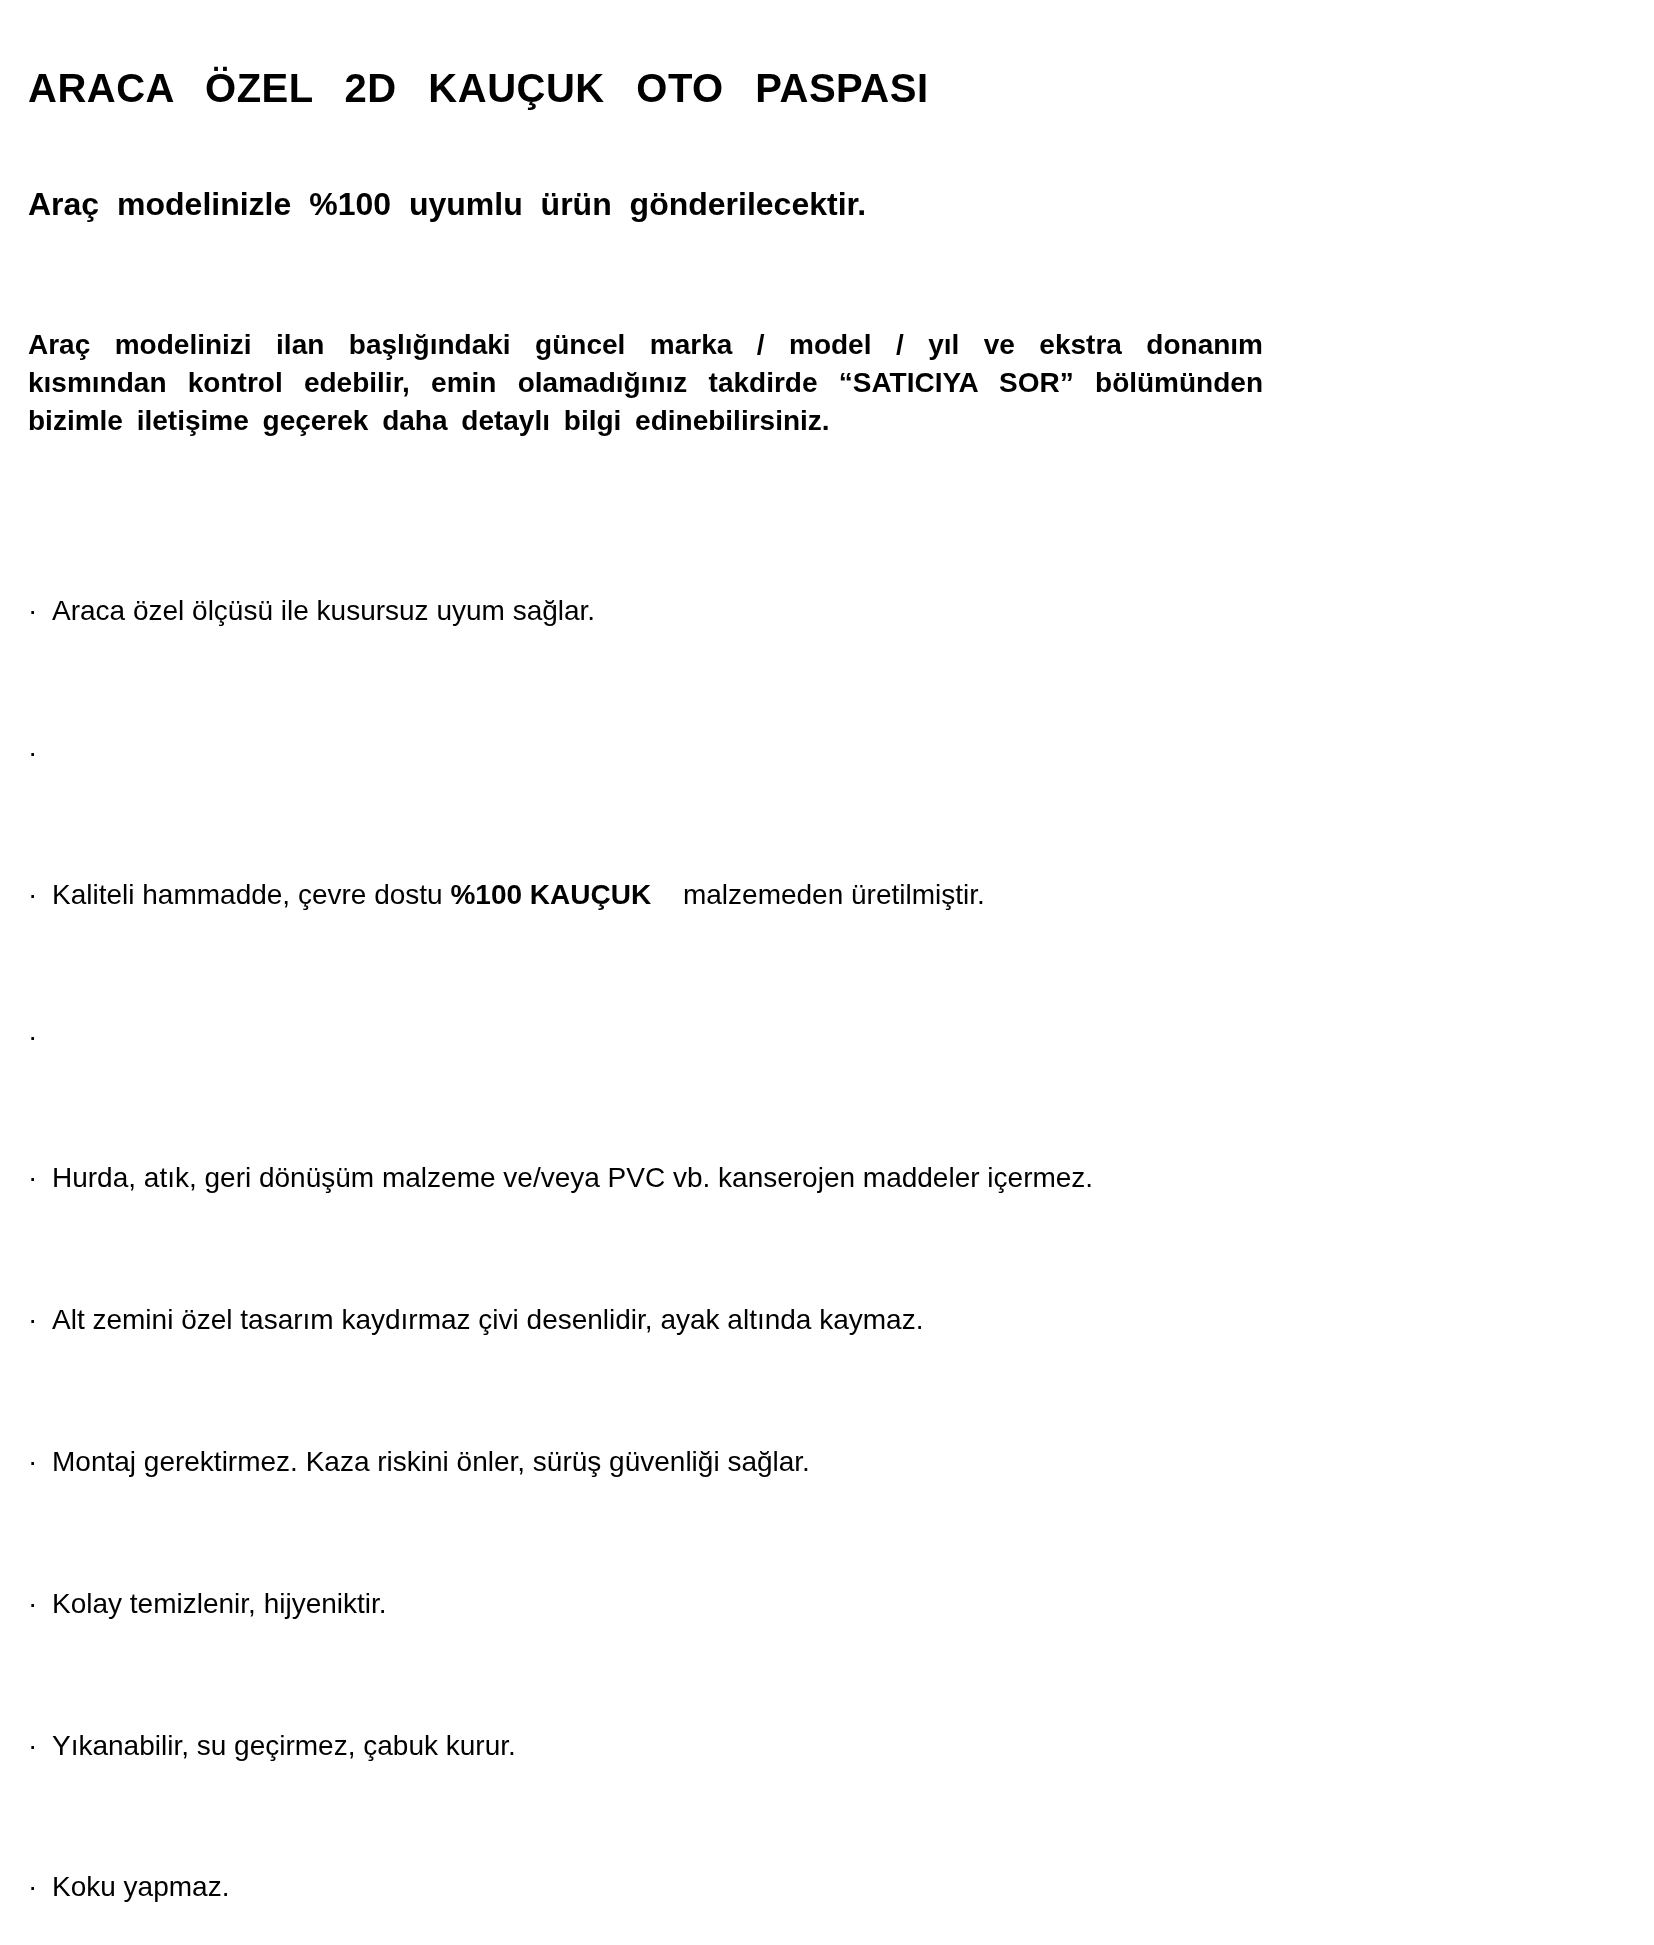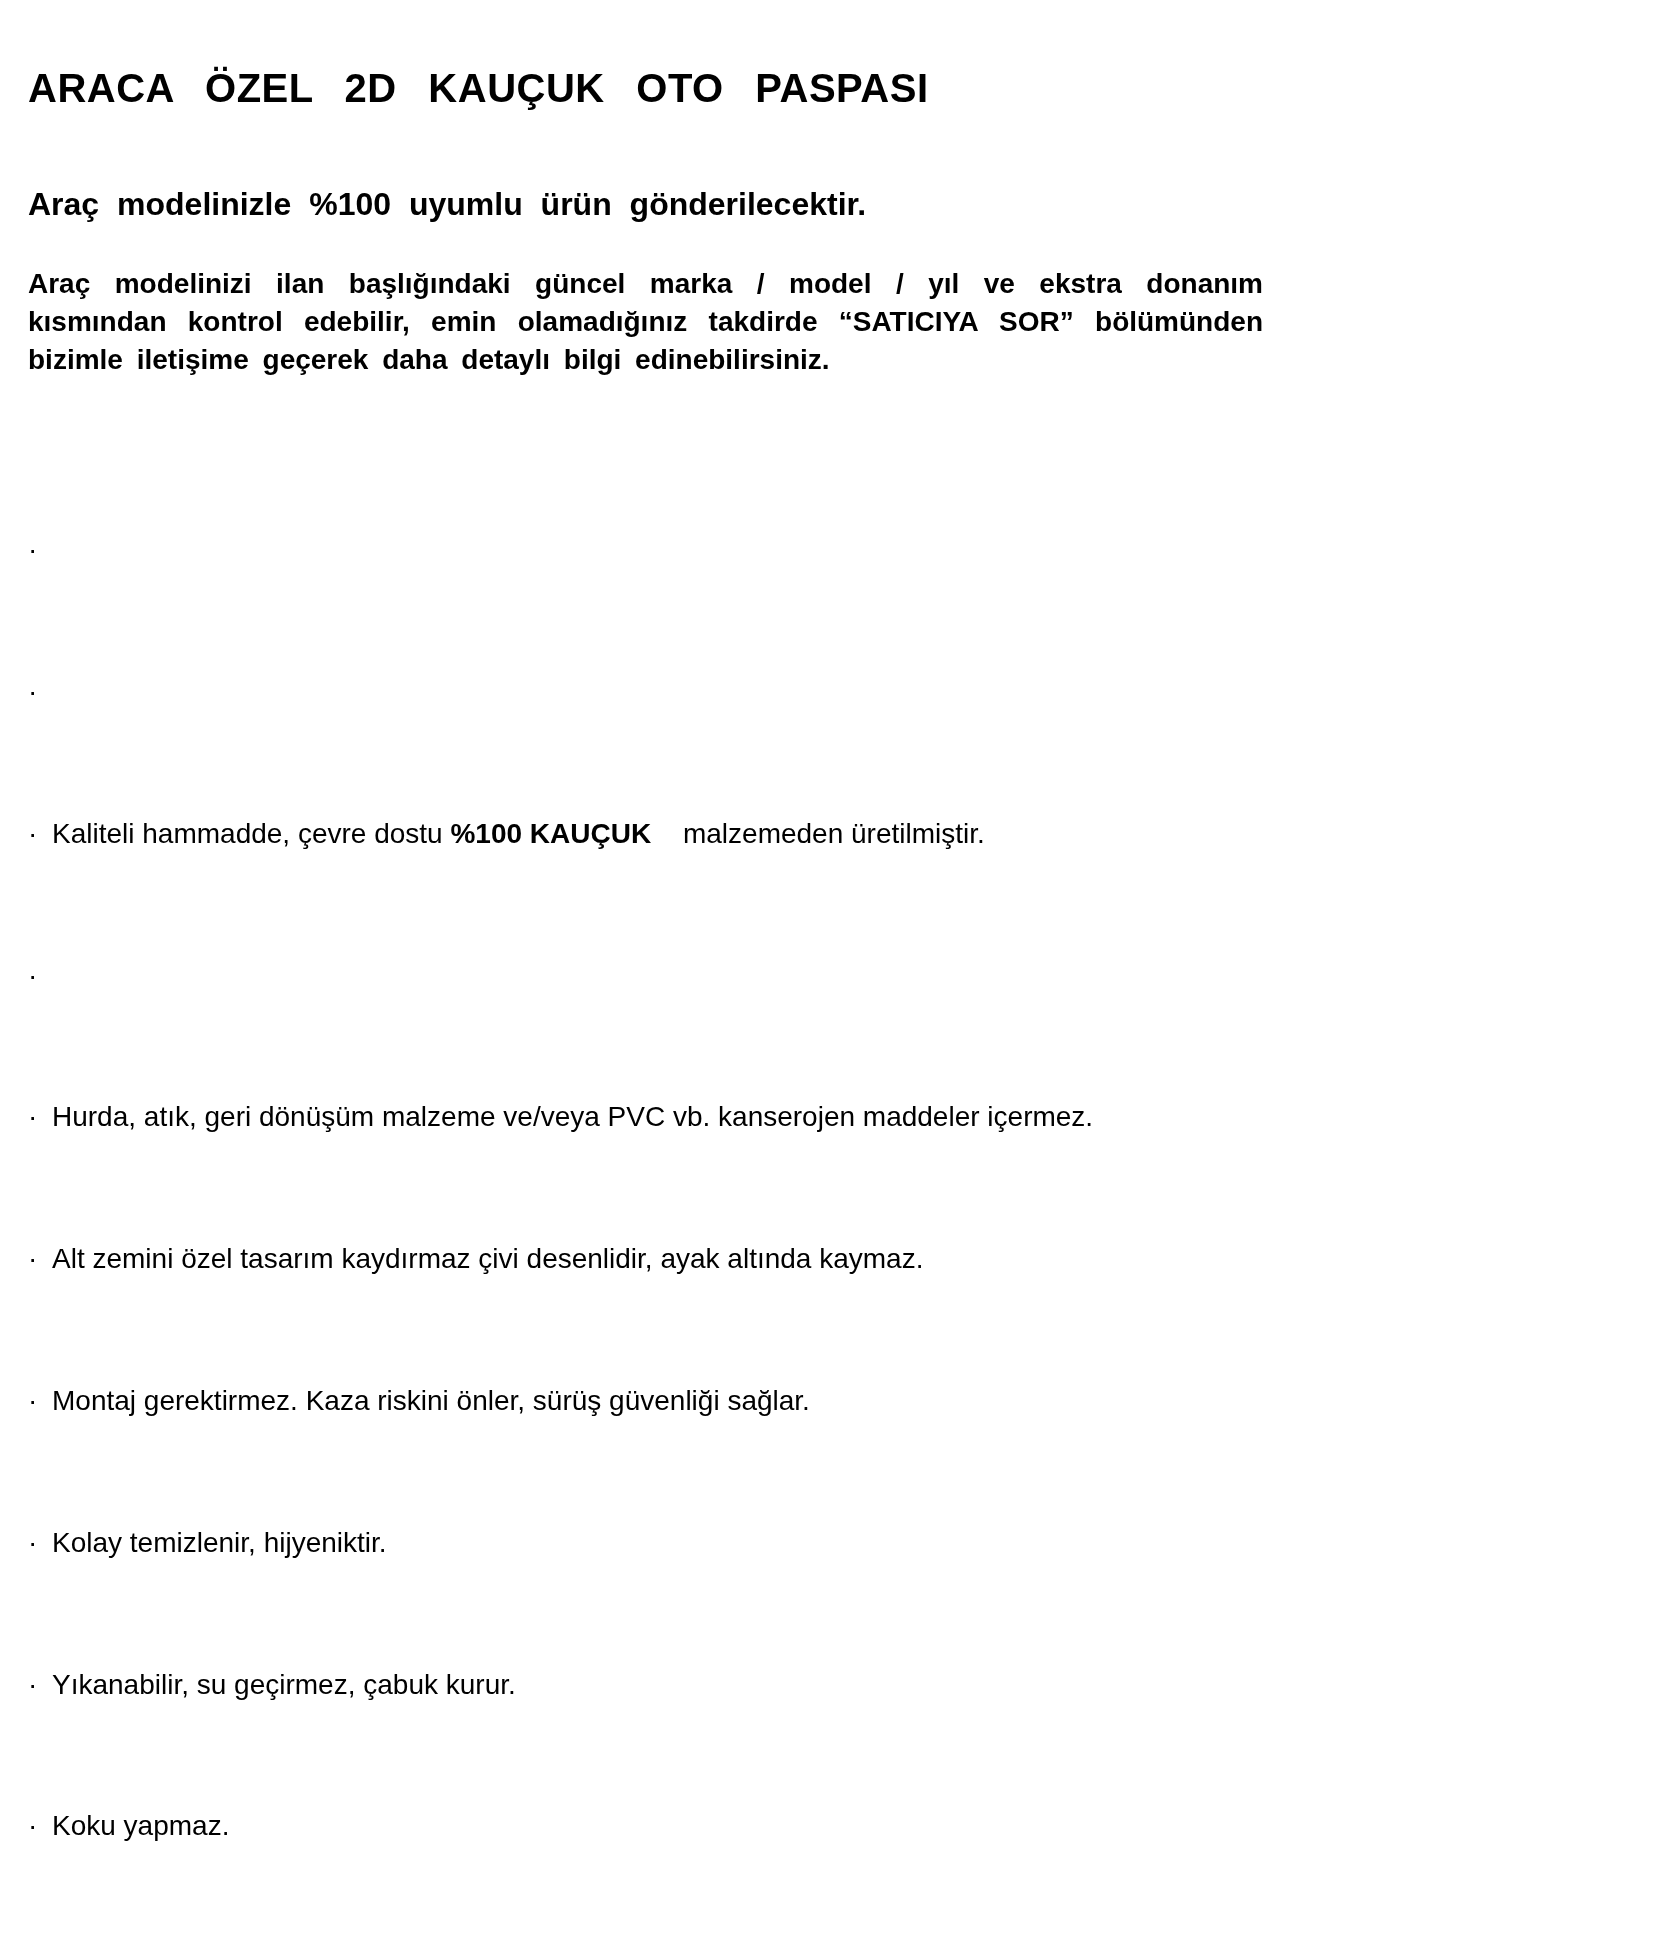--- a/index.html
+++ b/index.html
@@ -29,21 +29,21 @@
     white-space: nowrap;
   }
   .intro-1 {
     margin-top: 72px;
     font-size: 32px;
     line-height: 1.35;
     font-weight: bold;
     word-spacing: 9px;
   }
   .intro-2 {
-    margin-top: 39px;
+    margin-top: 100px;
     width: 1235px;
     font-size: 28px;
     line-height: 1.36;
     font-weight: bold;
     word-spacing: 6px;
     text-align: justify;
   }
   .bullets {
     margin: 0;
     padding: 0;
@@ -82,20 +82,21 @@
   <h1 class="title">ARACA ÖZEL 2D KAUÇUK OTO PASPASI</h1>
 
   <p class="intro-1">Araç modelinizle %100 uyumlu ürün gönderilecektir.</p>
 
   <p class="intro-2">Araç modelinizi ilan başlığındaki güncel marka / model / yıl ve ekstra donanım kısmından kontrol edebilir, emin olamadığınız takdirde “SATICIYA SOR” bölümünden bizimle iletişime geçerek daha detaylı bilgi edinebilirsiniz.</p>
 
   <ul class="bullets">
 
     <li class="bullet">
       <span class="bullet-marker">·</span>
+      <span class="bullet-text">Araca özel ölçüsü ile kusursuz uyum sağlar.</span>
     </li>
 
     <li class="bullet">
       <span class="bullet-marker">·</span>
     </li>
 
     <li class="bullet">
       <span class="bullet-marker">·</span>
       <span class="bullet-text"><span>Kaliteli hammadde, çevre dostu </span><span class="bold-inline">%100 KAUÇUK</span><span> malzemeden üretilmiştir.</span></span>
     </li>

